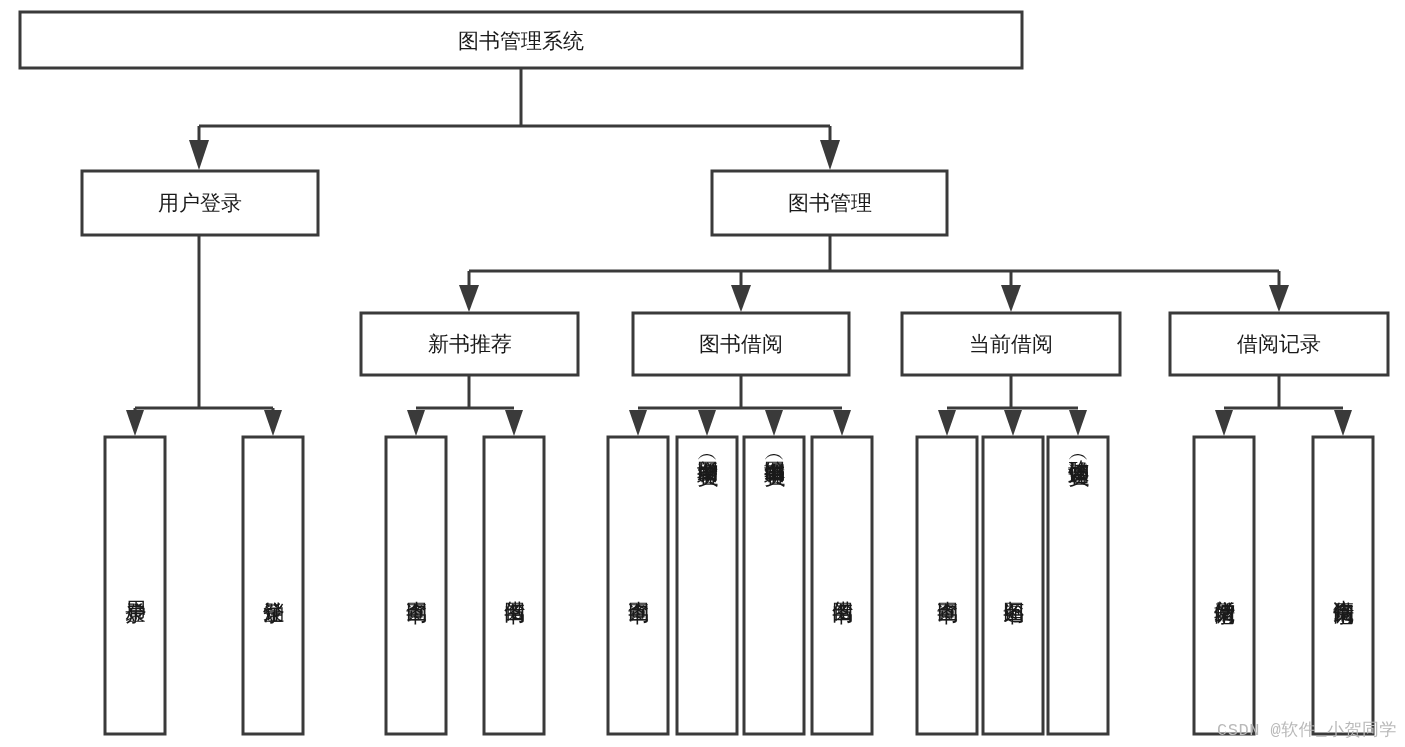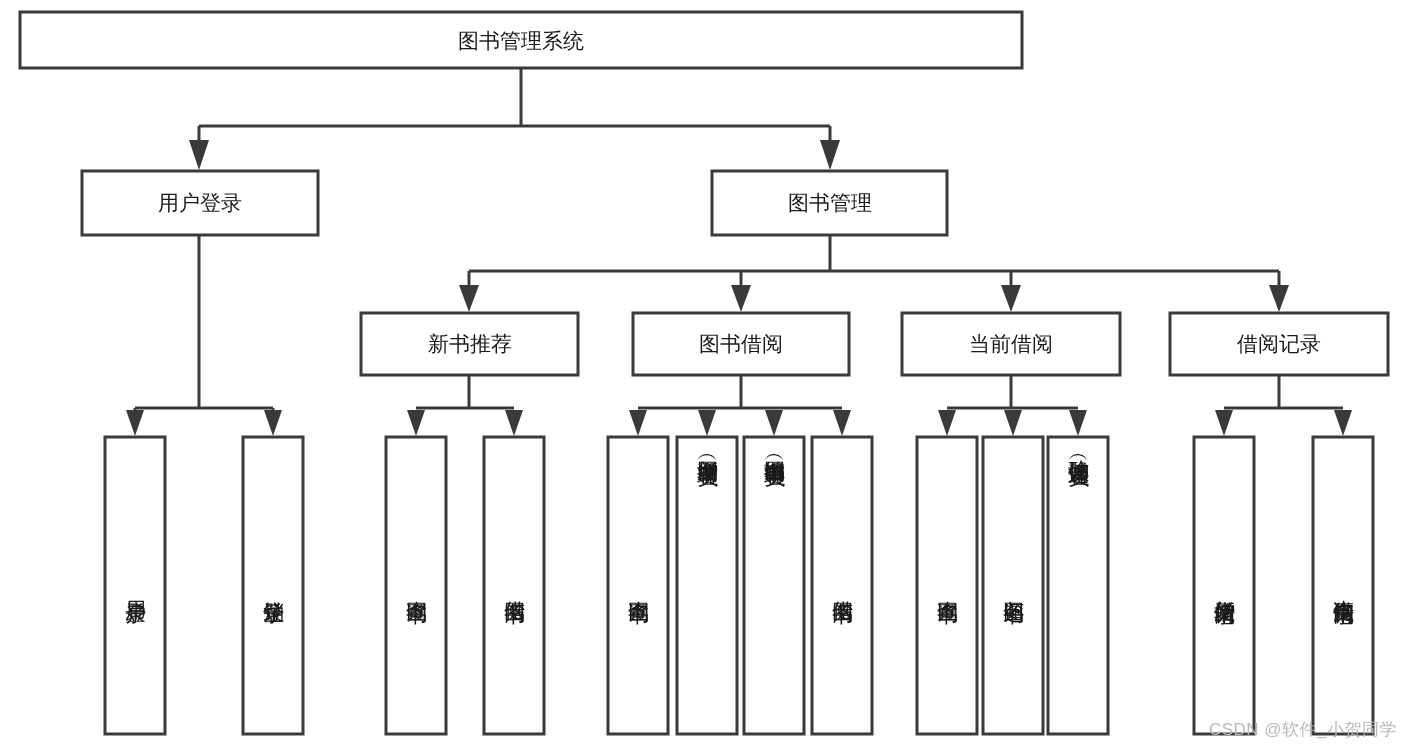--- a/index.html
+++ b/index.html
@@ -68,21 +68,21 @@
   .vlabel-wrap {
     position: absolute;
     display: flex;
     align-items: center;
     justify-content: center;
   }
   .watermark {
     position: absolute;
     right: 8px;
     bottom: 6px;
-    font-family: Liberation Sans, sans-serif;
+    font-family: Liberation Mono, monospace;
     font-size: 17px;
     color: #b9b9b9;
     white-space: nowrap;
     letter-spacing: 0.5px;
   }
 </style>
 </head>
 <body>
 
 <div id="diagram-root">

